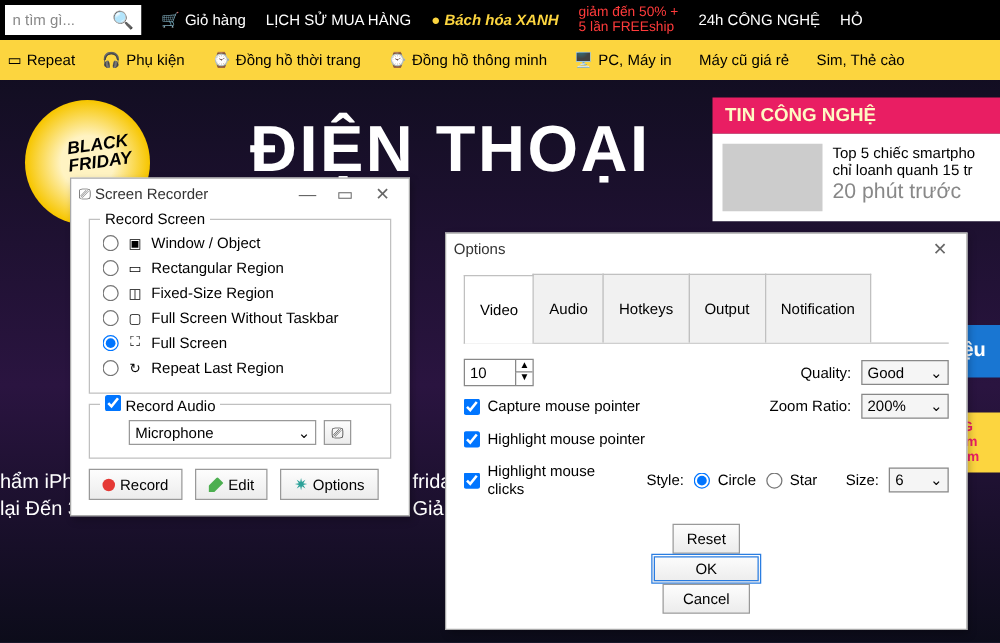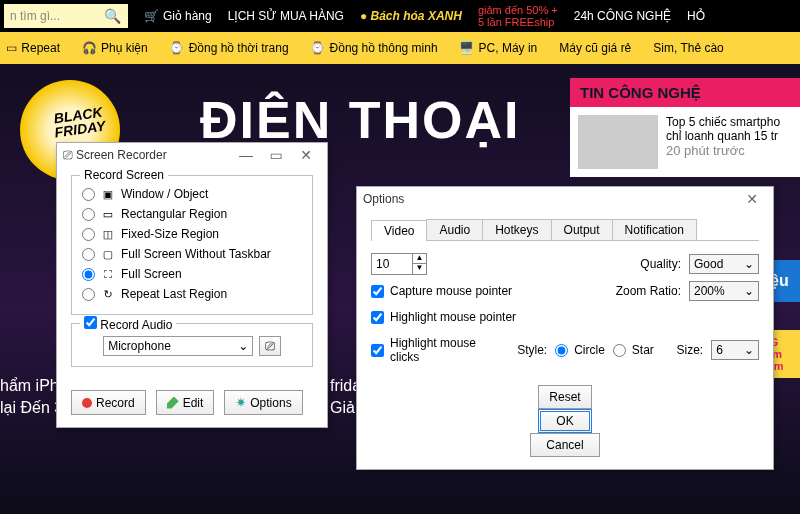--- a/index.html
+++ b/index.html
@@ -1,66 +1,66 @@
 <!DOCTYPE html>
 <html><head>
 <meta charset="utf-8">
 <style>
 * { box-sizing: border-box; margin: 0; padding: 0; font-family: "Segoe UI", Tahoma, sans-serif; }
 body { width: 800px; height: 514px; overflow: hidden; position: relative; background: #1a1a2e; }
 
 
 .site { position: absolute; inset: 0; background: linear-gradient(#0c0c1a,#2a1440 60%,#0c0c1a); }
 .topnav { display: flex; align-items: center; background: #000; height: 32px; padding: 0 4px; gap: 16px; color: #fff; font-size: 12px; white-space: nowrap; }
-.searchbox { background: #fef9c3; color: #888; padding: 4px 6px; font-size: 12px; width: 124px; display: flex; align-items: center; justify-content: space-between; }
+.searchbox { background: #ffffff; color: #888; padding: 4px 6px; font-size: 12px; width: 109px; display: flex; align-items: center; justify-content: space-between; }
 .mag { font-size: 14px; color: #555; }
 .topnav a { color: #fff; text-decoration: none; display: flex; align-items: center; gap: 4px; }
 .promo-yellow { color: #fcd53f; font-style: italic; font-weight: bold; }
 .promo-red { color: #ff3b3b; font-size: 11px; line-height: 1.1; }
 .catnav { display: flex; align-items: center; background: #fcd53f; height: 32px; padding: 0 6px; gap: 22px; color: #000; font-size: 12px; white-space: nowrap; }
 .catnav span { display: flex; align-items: center; gap: 4px; }
 
 .banner { position: absolute; left: 40px; top: 90px; color: #fff; }
 .bf { width: 100px; height: 100px; border-radius: 50%; background: radial-gradient(circle,#fff3c2 30%,#f7c600 70%); position: absolute; left: -20px; top: -10px; }
 .bf-text { position: absolute; left: -6px; top: 18px; font-size: 14px; font-weight: 900; font-style: italic; color: #000; transform: rotate(-8deg); text-align: center; width: 90px; line-height: 1; }
 .headline { font-size: 52px; font-weight: 900; letter-spacing: 2px; margin-left: 160px; }
 
 .sidebar-news { position: absolute; right: 0; top: 78px; width: 230px; }
-.news-hd { background: #e91e63; color: #0f172a; font-weight: bold; padding: 6px 10px; font-size: 15px; }
+.news-hd { background: #e91e63; color: #fef9c3; font-weight: bold; padding: 6px 10px; font-size: 15px; }
 .news-item { display: flex; gap: 8px; background: #fff; padding: 8px; font-size: 12px; }
 .news-thumb { width: 80px; height: 54px; background: #ccc; flex: none; }
 .news-body { flex: 1; }
-.news-time { color: #888; font-size: 13px; }
+.news-time { color: #888; font-size: 17px; }
 .deal-badge { position: absolute; right: 0; top: 260px; width: 52px; height: 42px; background: #1976d2; color: #fff; display: flex; align-items: center; justify-content: center; font-size: 16px; font-weight: bold; }
 .promo-mini { position: absolute; right: 0; top: 330px; width: 52px; background: #fcd53f; color: #e91e63; font-size: 11px; font-weight: bold; padding: 6px 4px; text-align: center; }
 
 .thin-text { position: absolute; left: 0; top: 375px; color: #fff; font-size: 16px; line-height: 1.4; }
 
 
 .win { position: absolute; background: #fff; border: 1px solid #aaa; box-shadow: 2px 3px 6px rgba(0,0,0,.25); font-size: 12px; }
 .titlebar { display: flex; align-items: center; justify-content: flex-start; padding: 4px 6px; color: #333; font-size: 12px; }
 .titlebar .gap { flex: 1; }
 .titlebar .win-btn { width: 30px; text-align: center; color: #666; font-size: 14px; }
 .win-body { padding: 8px 14px 12px; }
 
 .fieldset { border: 1px solid #c0c0c0; padding: 8px 10px 10px; margin-bottom: 8px; position: relative; }
 .fieldset .legend { position: absolute; top: -8px; left: 8px; background: #fff; padding: 0 4px; font-size: 12px; }
 .radioline, .chkline { display: flex; align-items: center; gap: 6px; padding: 3px 0; }
 .radioline input, .chkline input { margin: 0; }
 .ricon { width: 14px; height: 14px; display: inline-flex; align-items: center; justify-content: center; font-size: 11px; }
 .select { border: 1px solid #999; padding: 2px 4px; background: #fff; width: 150px; display:inline-flex; justify-content: space-between; }
-.ctrlrow { display: flex; gap: 10px; margin-top: 23px; }
+.ctrlrow { display: flex; gap: 10px; margin-top: 8px; }
 .btn { border: 1px solid #999; background: linear-gradient(#fdfdfd,#ececec); padding: 4px 10px; display: inline-flex; align-items: center; gap: 4px; font-size: 12px; }
 .btn.primary { border: 1px solid #2a7de1; outline: 1px solid #2a7de1; outline-offset: -3px; }
 .dot-red { width: 10px; height: 10px; background: #e53935; border-radius: 50%; display:inline-block; }
 .ico-edit { width: 12px; height: 12px; background: #4caf50; display:inline-block; clip-path: polygon(0 100%,0 60%,60% 0,100% 40%,40% 100%); }
 .ico-gear { display:inline-block; color:#2aa198; font-size:13px; }
 
 .tabs { display: flex; border-bottom: 1px solid #c0c0c0; margin-bottom: 12px; }
-.tabs .tab { padding: 3px 12px; border: 1px solid #c0c0c0; border-bottom: none; margin-right: -1px; background: #f1f1f1; }
+.tabs .tab { padding: 20px 12px; border: 1px solid #c0c0c0; border-bottom: none; margin-right: -1px; background: #f1f1f1; }
 .tabs .tab.active { background: #fff; position: relative; top: 1px; }
 
 .row { display: flex; align-items: center; gap: 8px; margin: 6px 0; }
 .row .spacer { flex: 1; }
 .numbox { display:inline-flex; border:1px solid #888; }
 .numbox input { width: 40px; border: none; padding: 2px 4px; font-size:12px; text-align:left; }
 .spin { display:flex; flex-direction:column; }
 .spin div { width:14px; height:10px; font-size:8px; line-height:8px; text-align:center; border-left:1px solid #888; }
 .spin div:first-child{border-bottom:1px solid #888;}
 .drop { border:1px solid #888; padding:2px 4px; display:inline-flex; align-items:center; justify-content:space-between; background:#f5f5f5; }
@@ -263,18 +263,18 @@
       <span>Size:</span>
       <div class="drop" style="width:50px;">
           <span>6</span>
           <span>⌄</span>
         </div>
     </div>
 
     <div class="footer-row">
       <span class="btn">Reset</span>
       <span class="spacer"></span>
-      <span class="btn primary" style="width:54px;justify-content:center;">OK</span>
+      <span class="btn primary" style="width:88px;justify-content:center;">OK</span>
       <span style="width:10px"></span>
       <span class="btn" style="width:70px;justify-content:center;">Cancel</span>
     </div>
   </div>
 </div>
 
 </body></html>

